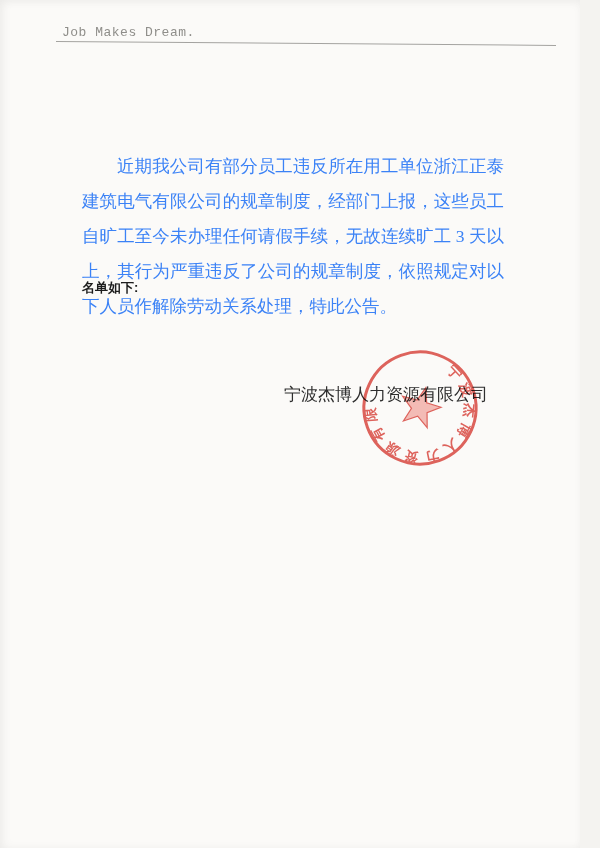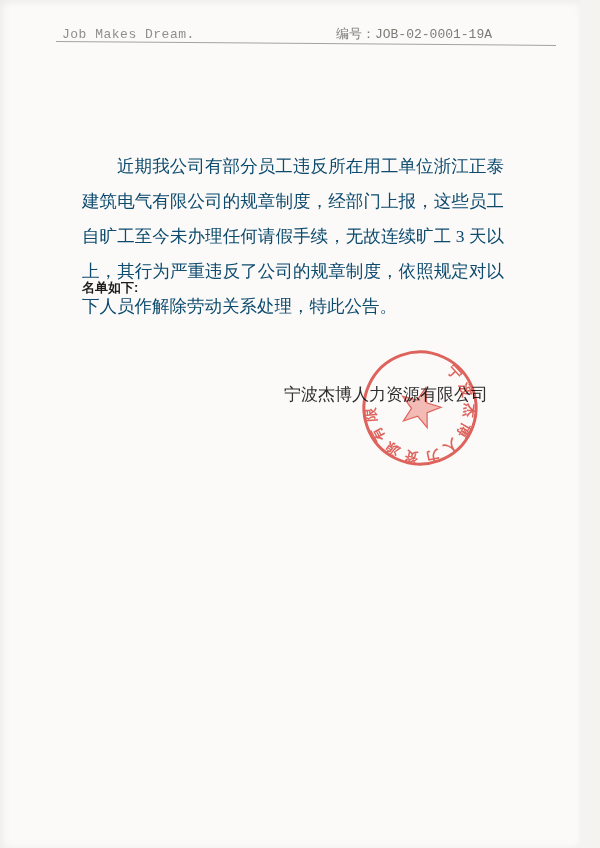--- a/index.html
+++ b/index.html
@@ -56,21 +56,21 @@
     color: #3c3c3c;
   }
   
   .bodytext {
     position: absolute;
     left: 82px; right: 76px; top: 149px;
     font-size: 17.5px;
     line-height: 35px;
     text-align: justify;
     text-indent: 2em;
-    color: #0c4a6e;
+    color: #3b82f6;
   }
   
   .listlabel {
     position: absolute;
     left: 82px; top: 279px;
     font-size: 13px;
     font-weight: 700;
     color: #1d1d1d;
     font-family: "Liberation Sans", "DejaVu Sans", sans-serif;
   }
@@ -131,21 +131,20 @@
     font-family: "DejaVu Sans", sans-serif;
   }
 </style>
 </head>
 <body>
 
 <div class="page">
 
   <div class="hdr">
     <span class="slogan">Job Makes Dream.</span>
-    <span class="docno"><span>编号：</span><span>JOB-02-0001-19A</span></span>
   </div>
   <div class="hdr-rule"></div>
 
 
   <p class="bodytext">近期我公司有部分员工违反所在用工单位浙江正泰建筑电气有限公司的规章制度，经部门上报，这些员工自旷工至今未办理任何请假手续，无故连续旷工 3 天以上，其行为严重违反了公司的规章制度，依照规定对以下人员作解除劳动关系处理，特此公告。</p>
 
   <div class="listlabel">名单如下:</div>
 
 
   <div class="sig">

